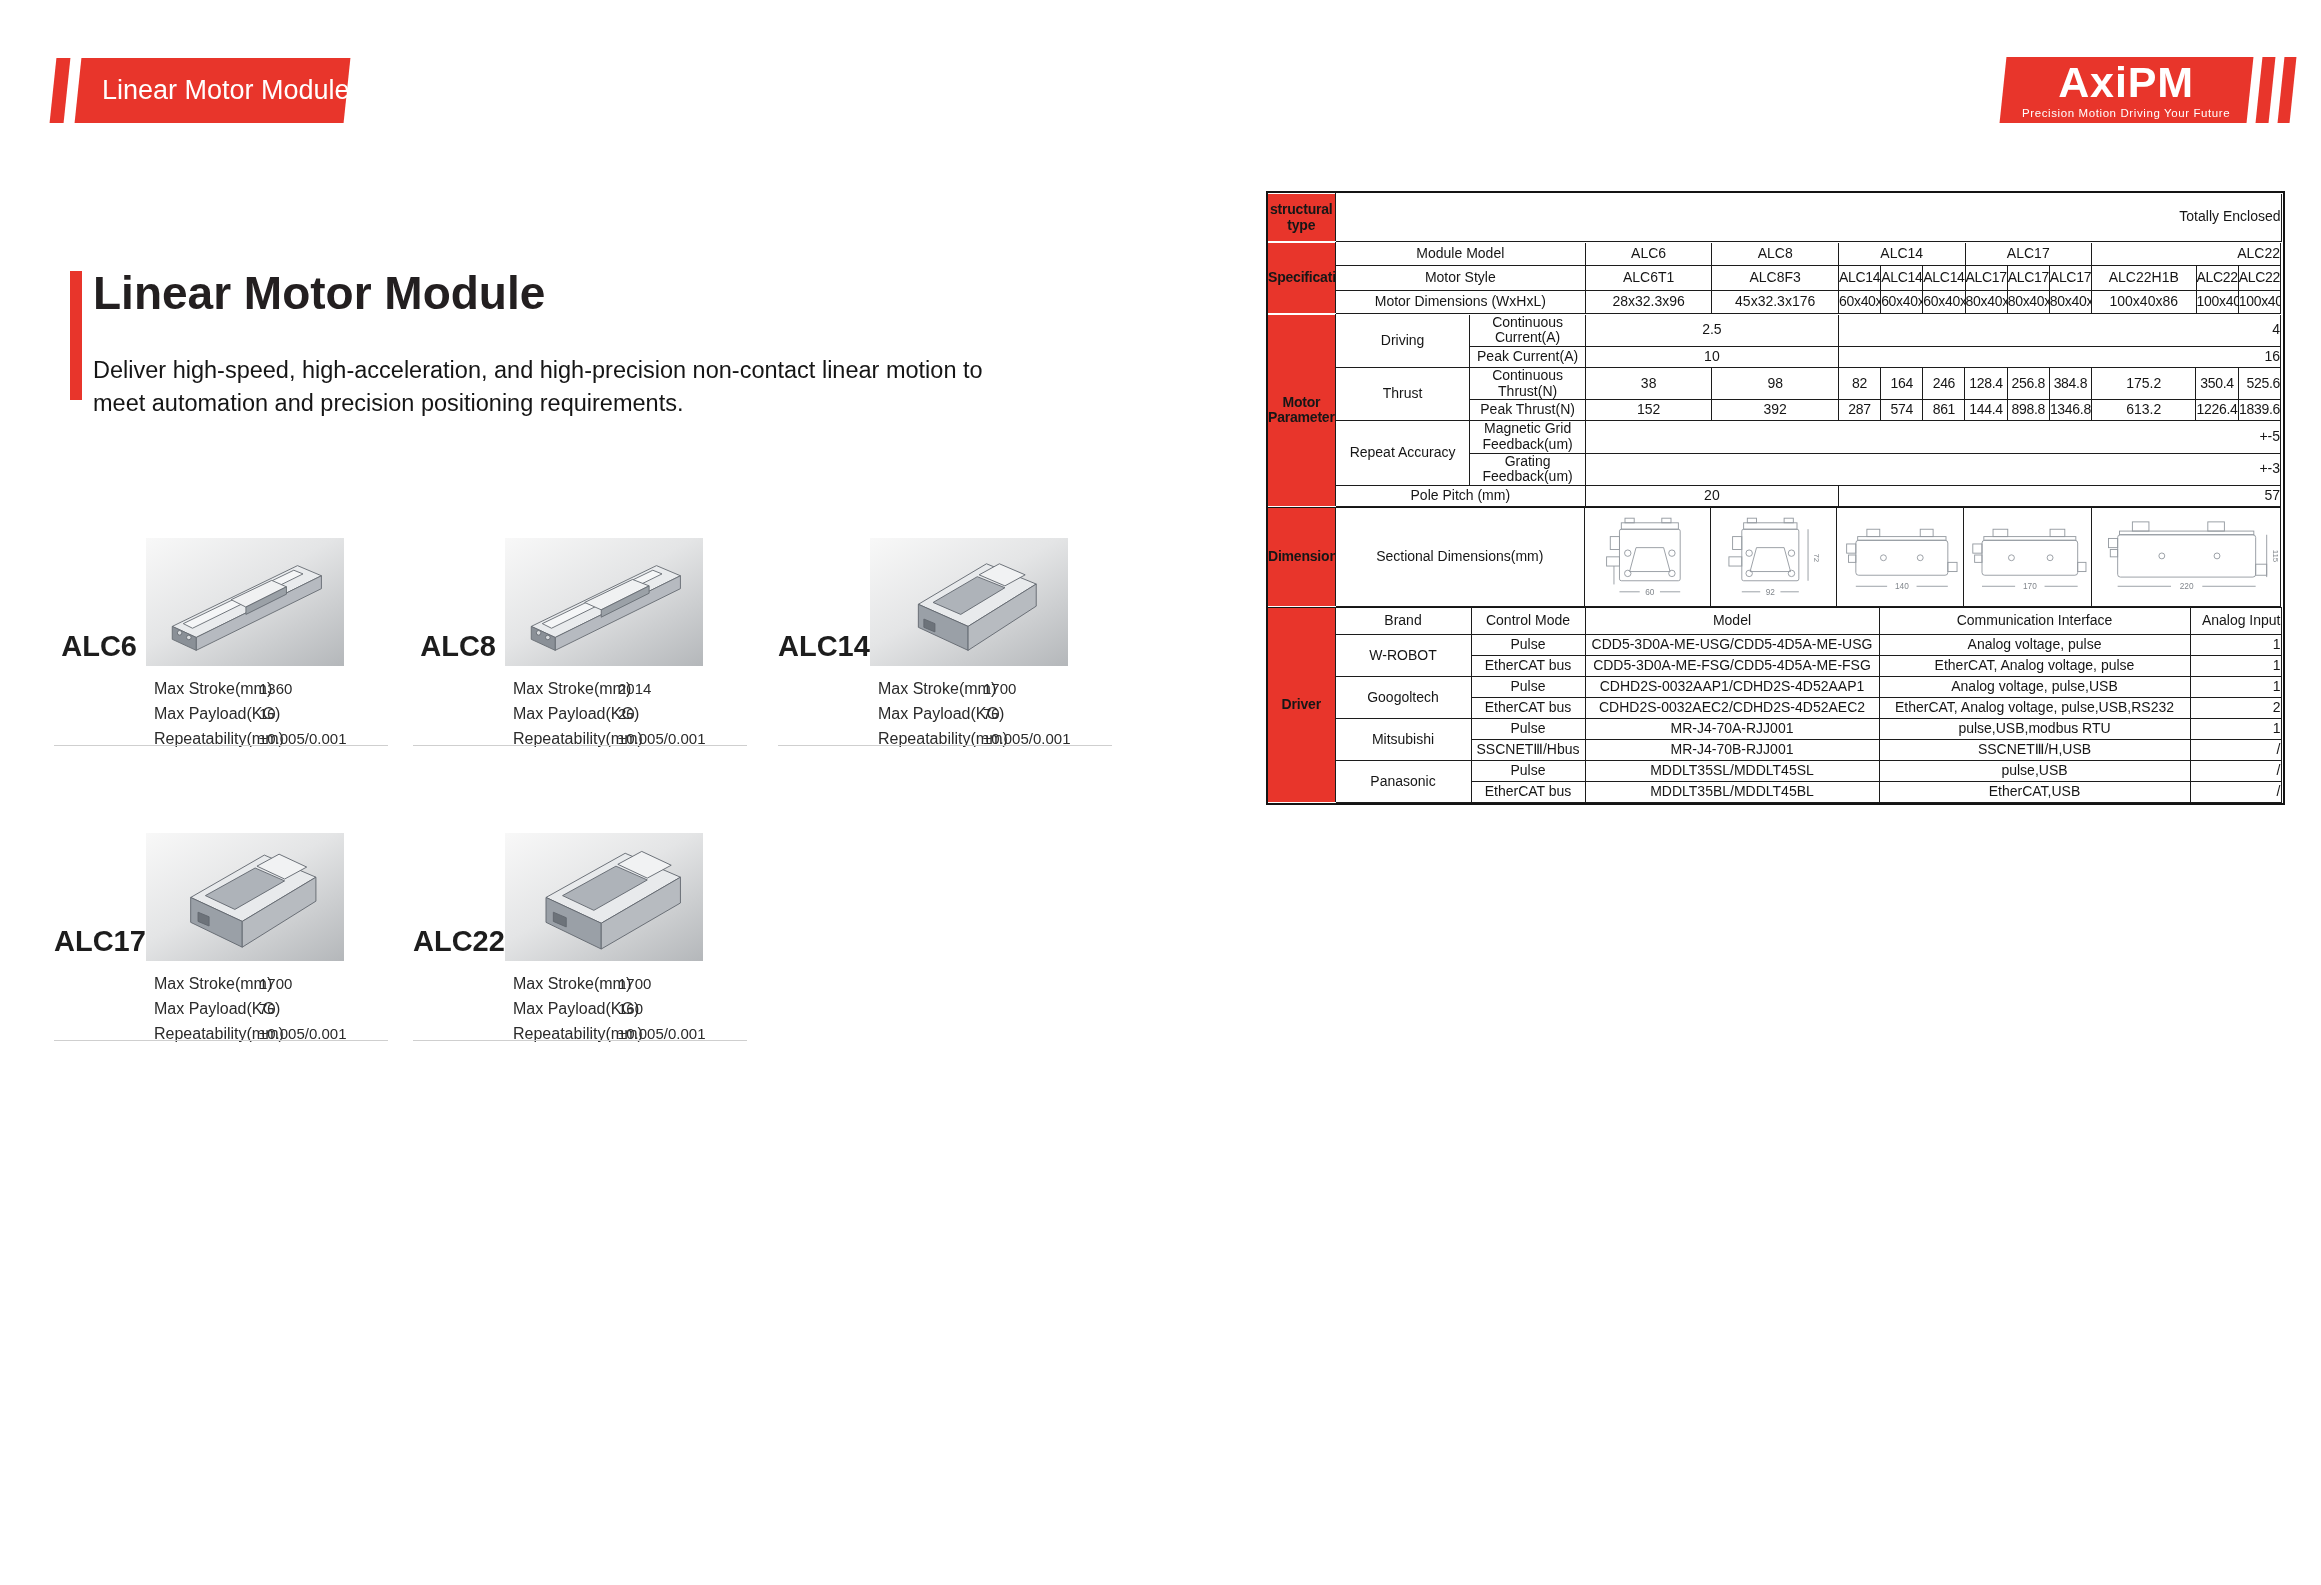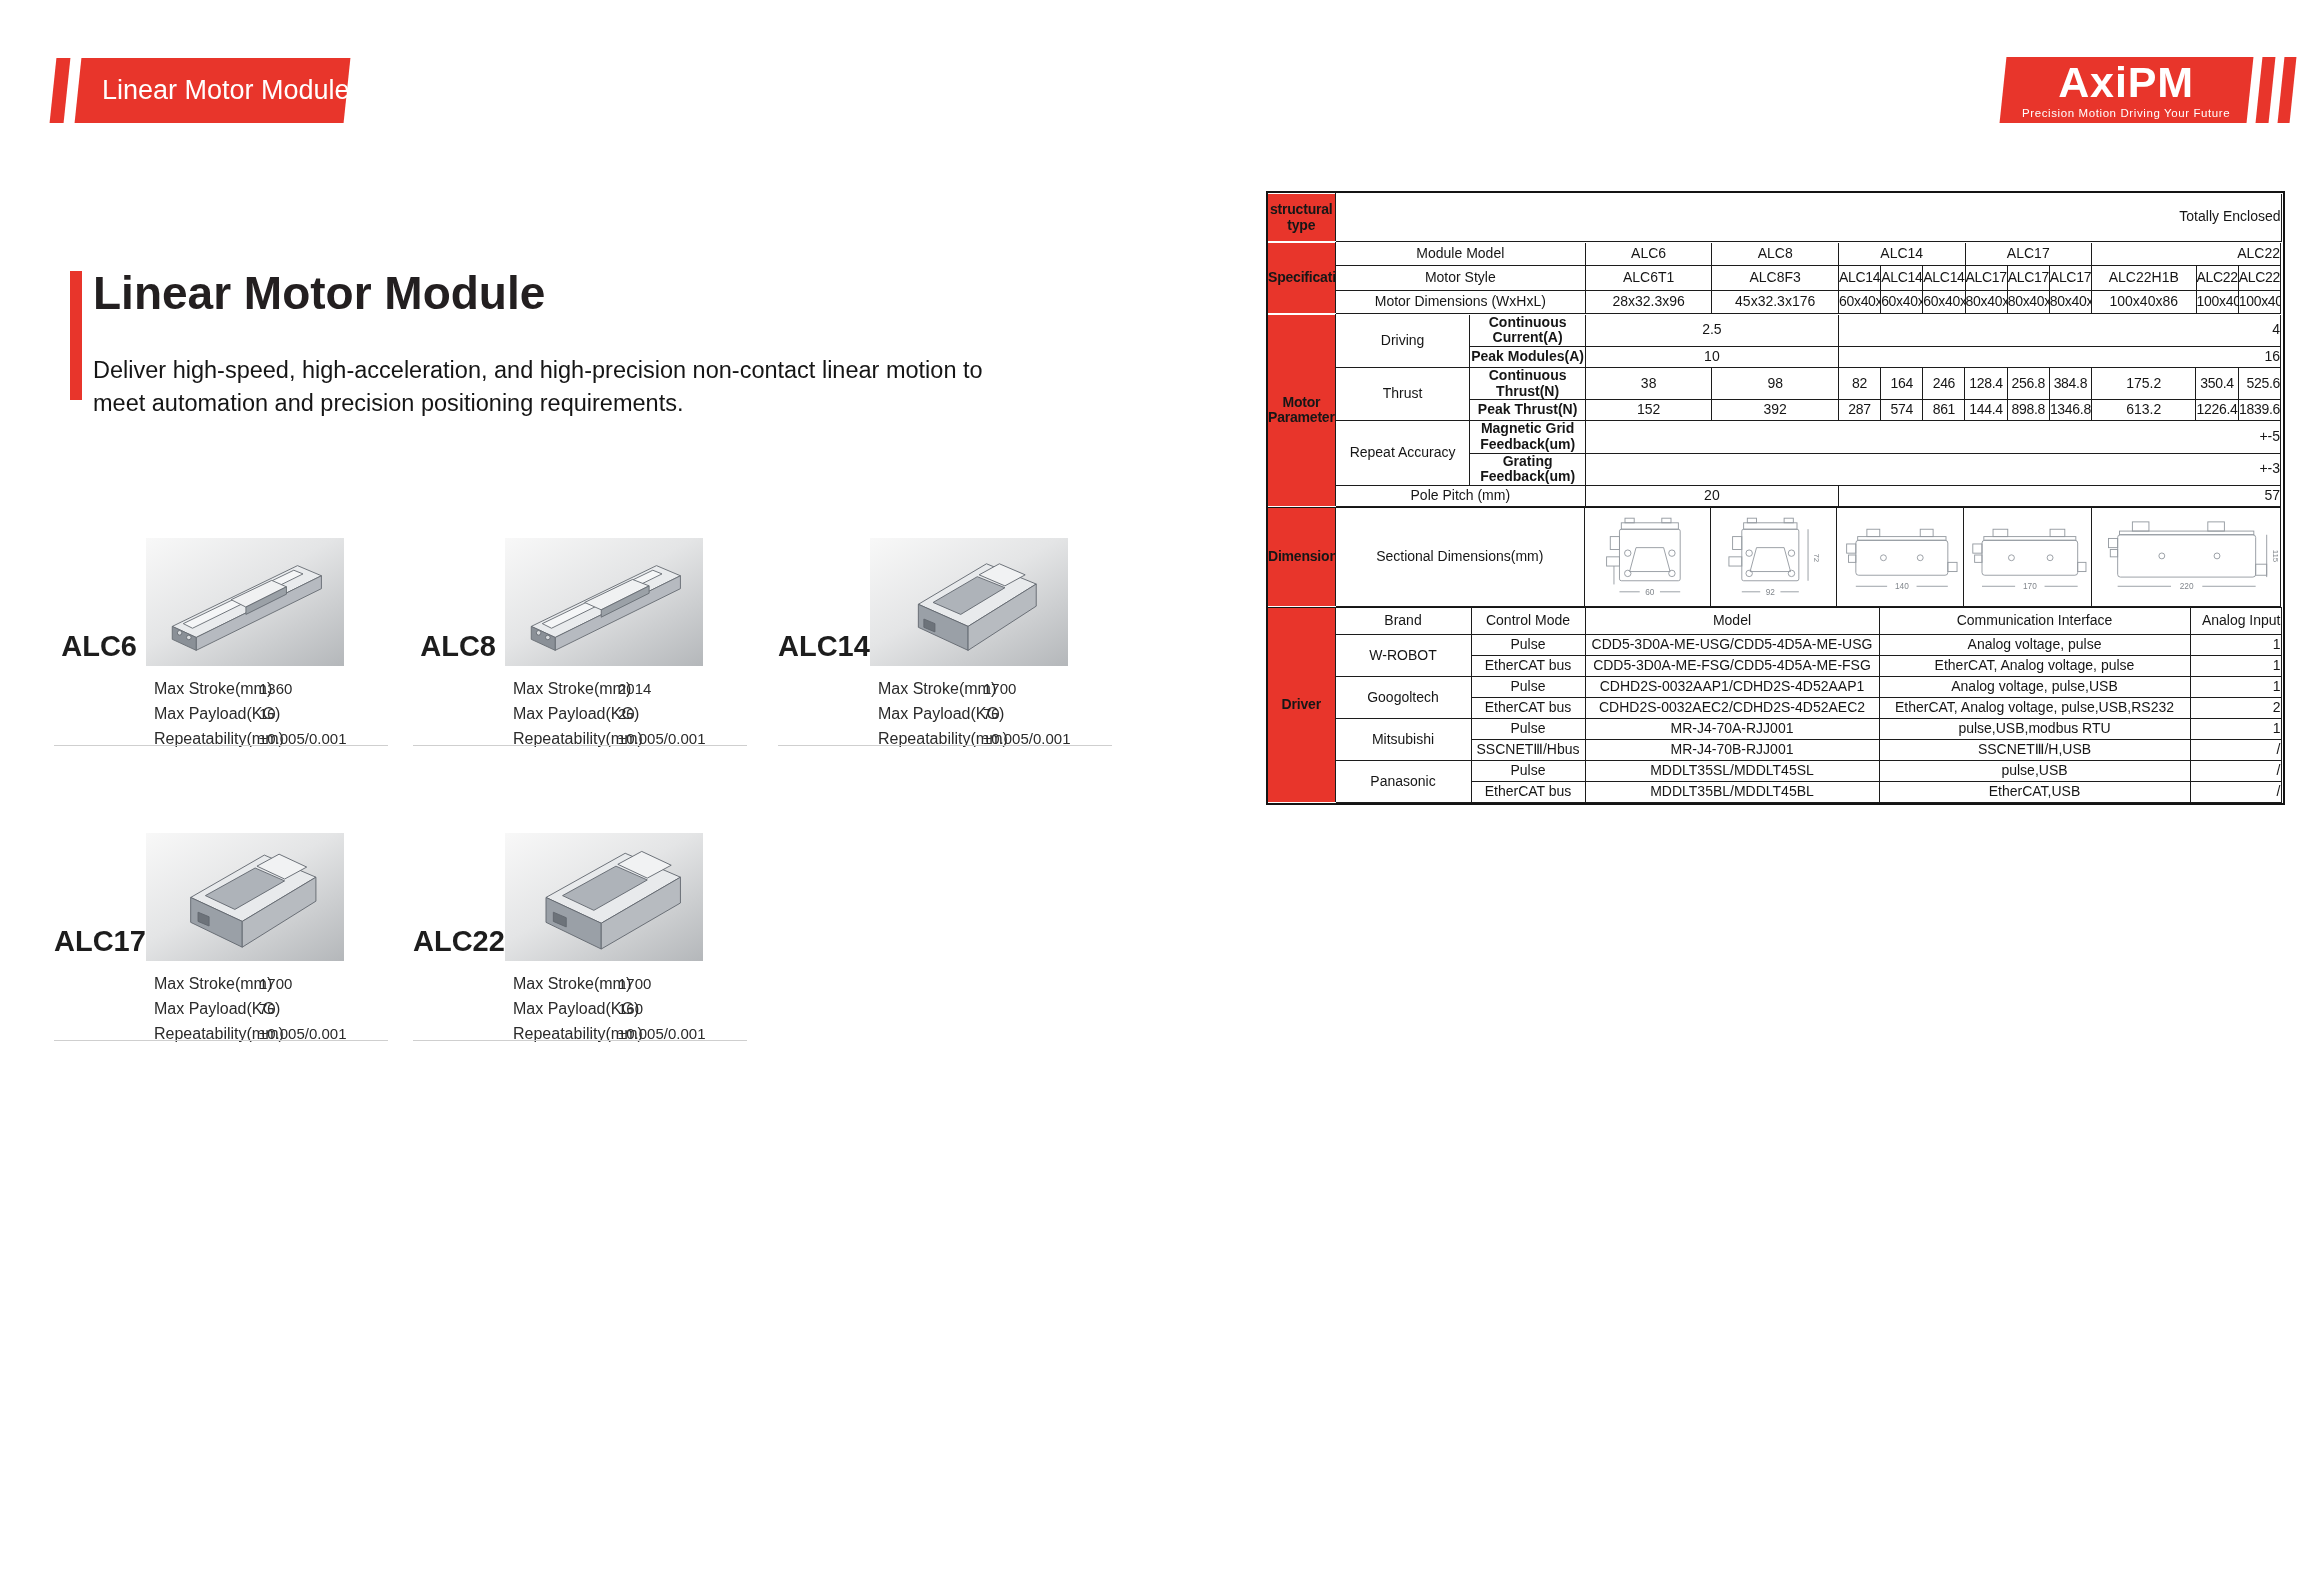--- a/index.html
+++ b/index.html
@@ -43,21 +43,21 @@
   .tbl td{border:0.9px solid #1c1c1c;text-align:center;vertical-align:middle;padding:0;overflow:hidden;
           font-size:14px;color:#161616;line-height:1.12;}
   .tbl tr:first-child td{border-top:0;}
   .tbl td:first-child{border-left:0;}
   .tbl td:last-child{border-right:0.9px solid #1c1c1c;text-align:right;}
   .rc{background:#e8352b;color:#fff;font-weight:bold;font-size:12.5px;letter-spacing:-0.2px;
       border-top:1.8px solid #fff !important;border-bottom:1.8px solid #fff !important;border-left:0 !important;}
   .t2{border-top:1.8px solid #141414 !important;}
   .big{font-size:20px;}
   .sm{font-size:8.8px;letter-spacing:-0.3px;}
-  .sublab{font-size:9.2px;font-weight:bold;}
+  .sublab{font-size:9.2px;}
   .num{font-size:14.8px;margin-left:45px;}
   .numsm{font-size:12.5px;letter-spacing:-0.3px;}
   .lab{font-size:14px;}
   .drvhead{font-size:14px;}
   .drv{font-size:13px;}
   .dimcell{height:98px;}
   svg text{font-family:"Liberation Sans",sans-serif;}
 </style>
 </head>
 <body>
@@ -330,21 +330,21 @@
     </colgroup>
     <tbody>
         <tr style="height:21px">
       <td class="rc" rowspan="7">Motor Parameters</td>
       <td class="lab" rowspan="2">Driving</td>
       <td class="sublab">Continuous Current(A)</td>
       <td class="num" colspan="2">2.5</td>
       <td class="num" colspan="9">4</td>
     </tr>
     <tr style="height:21px">
-      <td class="sublab">Peak Modules(A)</td>
+      <td class="sublab">Peak Current(A)</td>
       <td class="num" colspan="2">10</td>
       <td class="num" colspan="9">16</td>
     </tr>
     <tr style="height:21px">
       <td class="lab t2" rowspan="2">Thrust</td>
       <td class="sublab t2">Continuous Thrust(N)</td>
       <td class="num t2">38</td>
       <td class="num t2">98</td>
       <td class="numsm t2">82</td>
       <td class="numsm t2">164</td>

